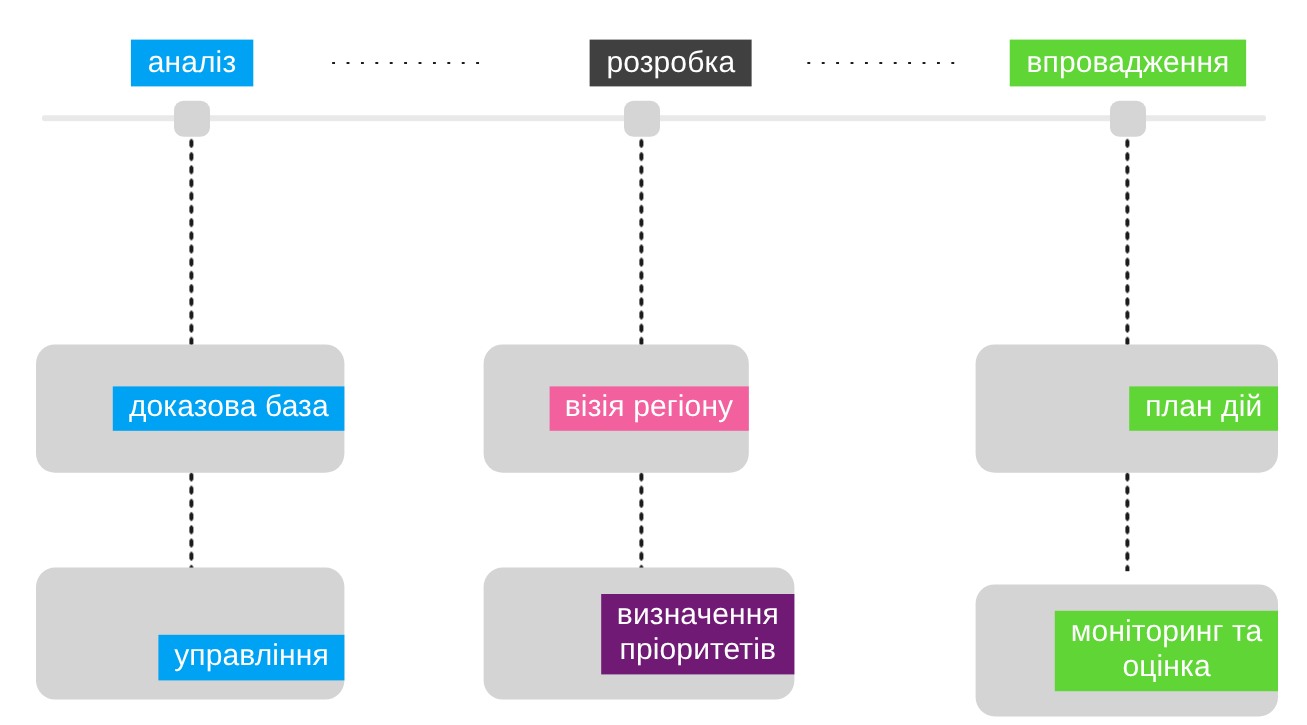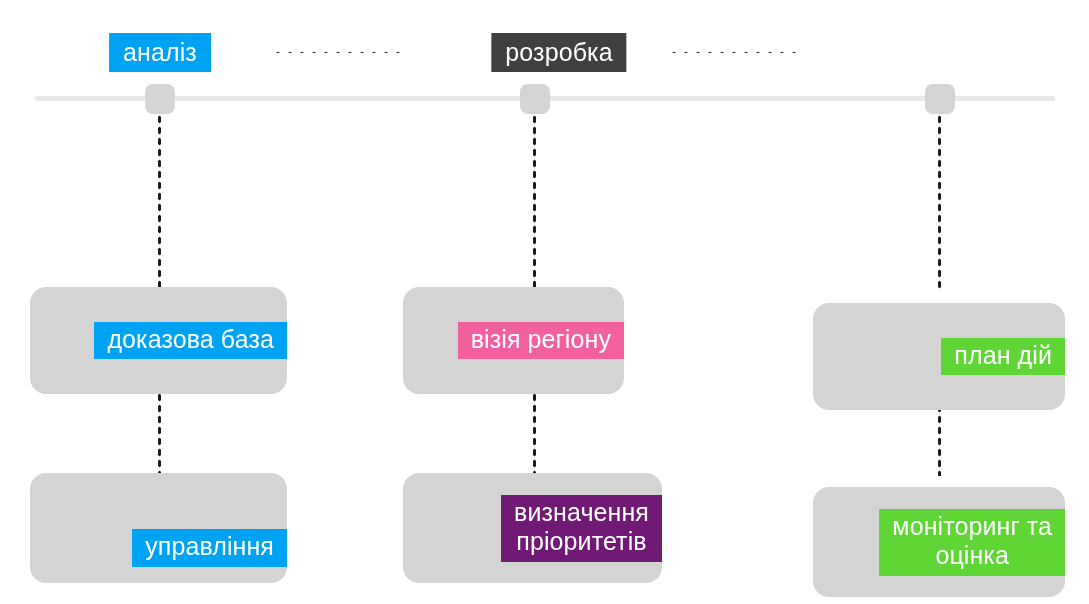--- a/index.html
+++ b/index.html
@@ -104,38 +104,39 @@
   <div class="timeline-marker" style="left:520px;"></div>
   <div class="timeline-marker" style="left:925px;"></div>
 
   <div class="dots-h" style="left:272px; width:134px;"></div>
   <div class="dots-h" style="left:668px; width:134px;"></div>
 
   <div class="phase-label" style="left:160px; background:#00A2F3;">аналіз</div>
 
   <div class="phase-label" style="left:535px; background:#404040;margin-left:24px;">розробка</div>
 
+  <div class="phase-label" style="left:940px; background:#5FD636;">впровадження</div>
 
   <div class="dots-v" style="left:157px; top:114px; height:176px;"></div>
   <div class="dots-v" style="left:532px; top:114px; height:176px;"></div>
   <div class="dots-v" style="left:937px; top:114px; height:176px;"></div>
 
   <div class="dots-v" style="left:157px; top:392px; height:84px;"></div>
   <div class="dots-v" style="left:532px; top:392px; height:84px;"></div>
   <div class="dots-v" style="left:937px; top:392px; height:84px;"></div>
 
   <div class="card" style="left:30px; top:287px; width:257px; height:107px;">
     <span class="card-chip" style="background:#00A2F3;">доказова база</span>
   </div>
 
   <div class="card" style="left:403px; top:287px; width:221px; height:107px;">
     <span class="card-chip" style="background:#F2619E;">візія регіону</span>
   </div>
 
-  <div class="card" style="left:813px; top:287px; width:252px; height:107px;margin-top:16px;">
+  <div class="card" style="left:813px; top:287px; width:252px; height:107px;">
     <span class="card-chip" style="background:#5FD636;">план дій</span>
   </div>
 
   <div class="card" style="left:30px; top:473px; width:257px; height:110px;">
     <span class="card-chip" style="background:#00A2F3;margin-top:40px;">управління</span>
   </div>
 
   <div class="card" style="left:403px; top:473px; width:259px; height:110px;">
     <span class="card-chip" style="background:#701a75;">визначення
 пріоритетів</span>

